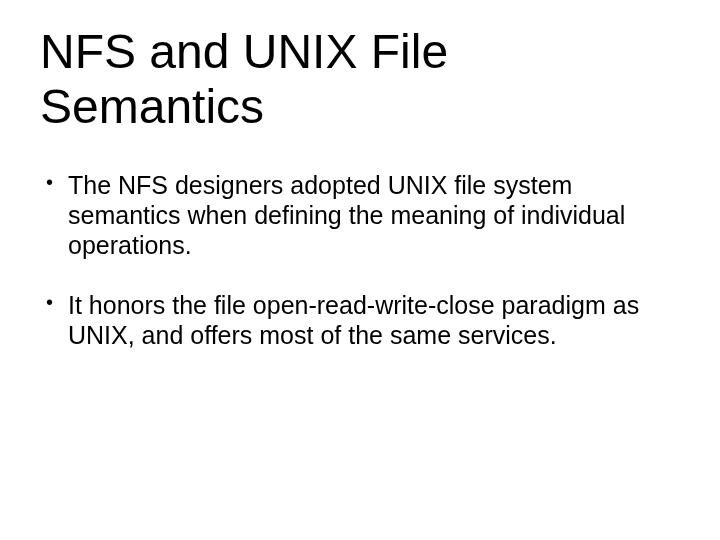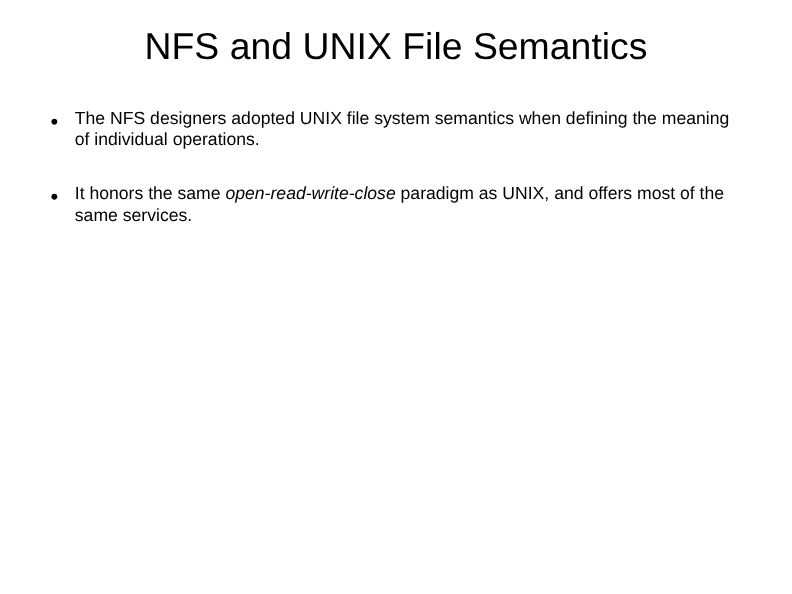--- a/index.html
+++ b/index.html
@@ -11,51 +11,49 @@
     font-family: Arial, Helvetica, sans-serif;
     color: #000000;
   }
   .slide {
     box-sizing: border-box;
     width: 720px;
     height: 540px;
     padding: 24px 40px 40px 40px;
   }
   .title {
-    font-size: 34px;
+    font-size: 48px;
     font-weight: 400;
-    text-align: center;
     margin: 0 0 36px 0;
     letter-spacing: 0px;
   }
   ul.bullets {
     list-style: none;
     padding: 0;
     margin: 0;
   }
   ul.bullets > li {
     position: relative;
-    font-size: 16px;
+    font-size: 25px;
     line-height: 1.2;
     padding-left: 28px;
     margin-bottom: 30px;
   }
   ul.bullets > li::before {
     content: "•";
     position: absolute;
     left: 6px;
     top: 0;
     font-size: 20px;
   }
   .italic {
-    font-style: italic;
   }
 </style>
 </head>
 <body>
 
 <div class="slide">
   <h1 class="title">NFS and UNIX File Semantics</h1>
   <ul class="bullets">
     <li><span>The NFS designers adopted UNIX file system semantics when defining the meaning of individual operations.</span><span class="italic"></span><span></span></li>
-    <li><span>It honors the same </span><span class="italic">open-read-write-close</span><span> paradigm as UNIX, and offers most of the same services.</span></li>
+    <li><span>It honors the file </span><span class="italic">open-read-write-close</span><span> paradigm as UNIX, and offers most of the same services.</span></li>
   </ul>
 </div>
 
 </body></html>

